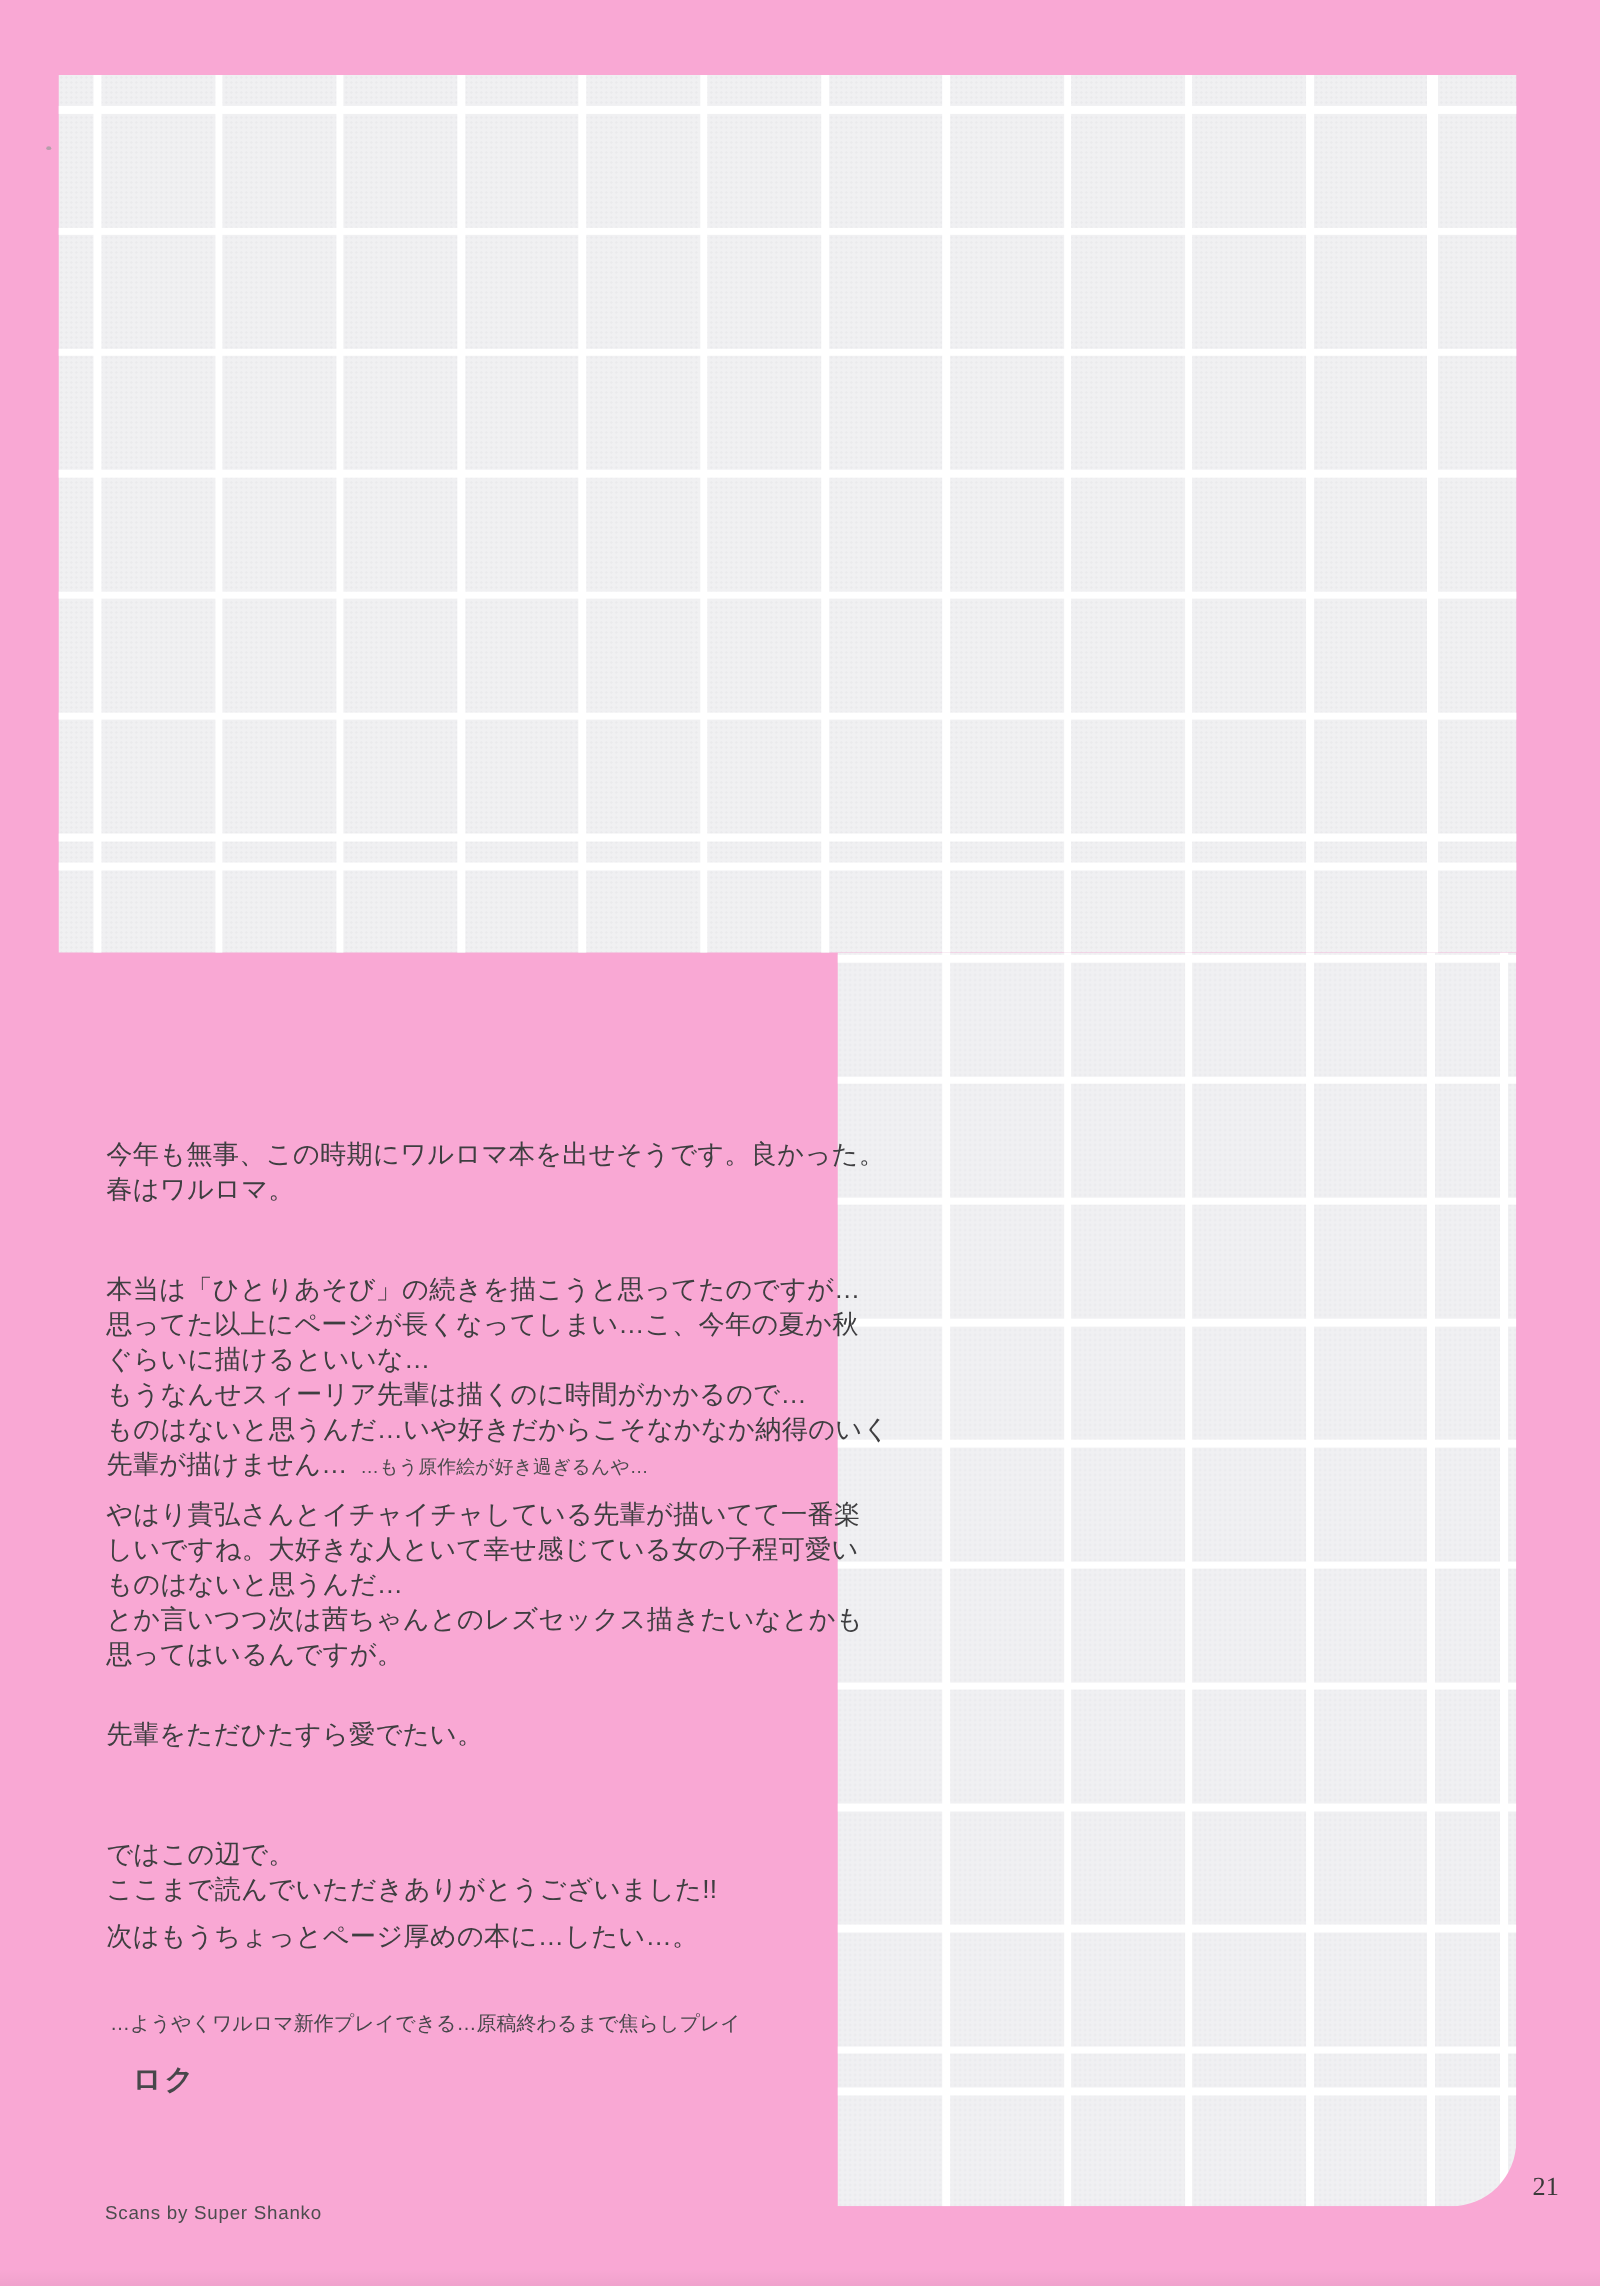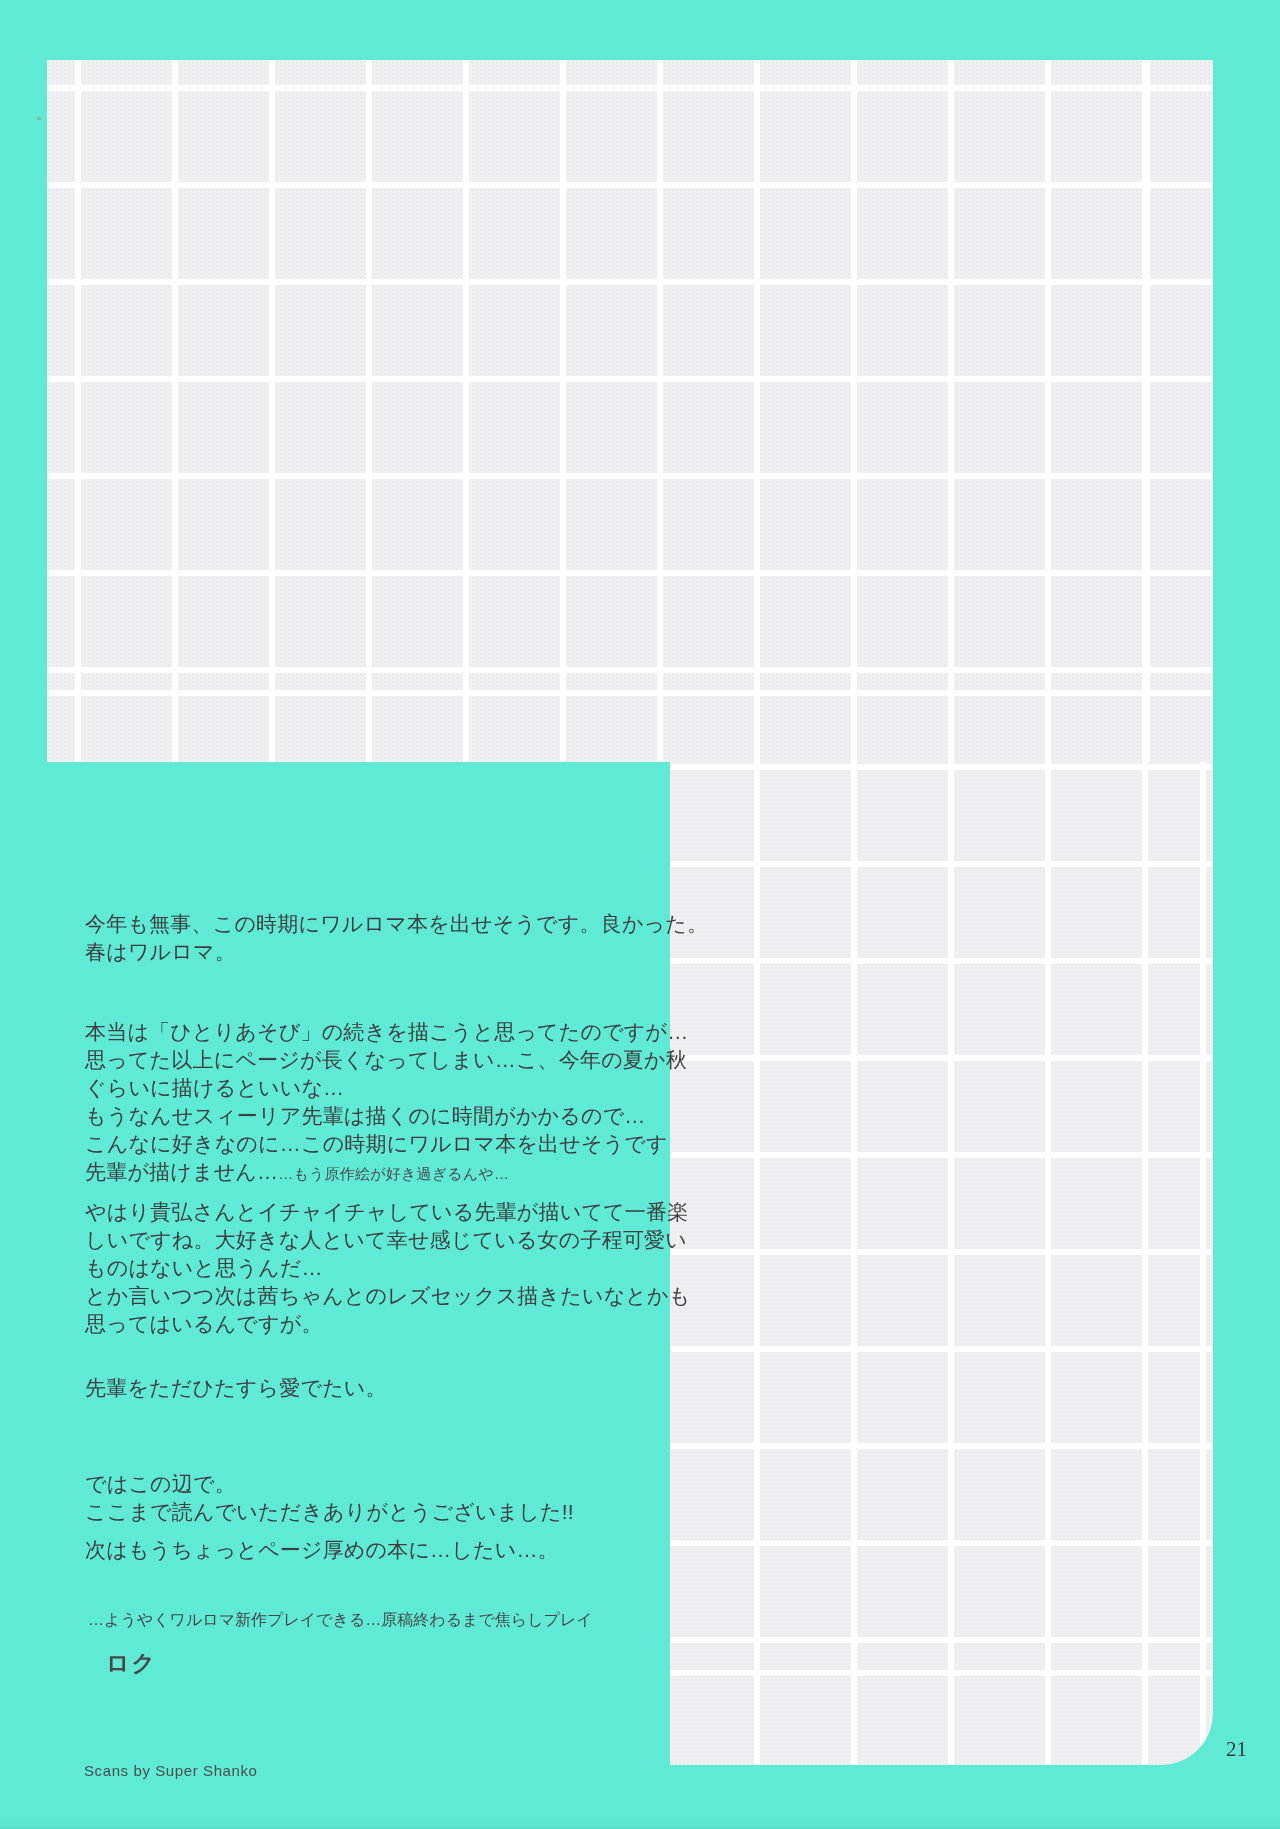--- a/index.html
+++ b/index.html
@@ -5,21 +5,21 @@
   html,body{margin:0;padding:0;}
   body{
     width:1280px;height:1829px;
     background:#ffffff;
     font-family:"Liberation Sans","DejaVu Sans",sans-serif;
     position:relative;
     overflow:hidden;
   }
   .page{
     position:absolute;inset:0;
-    background:#5eead4;
+    background:#f9a8d4;
   }
   
   .grid{
     position:absolute;
     background-color:#f0f0f2;
     background-image:
       repeating-linear-gradient(to right,#ffffff 0 6px,rgba(0,0,0,0) 6px 97px),
       repeating-linear-gradient(to bottom,#ffffff 0 6px,rgba(0,0,0,0) 6px 97px),
       radial-gradient(rgba(120,120,130,0.05) 1px, rgba(0,0,0,0) 1px);
     background-size:auto,auto,4px 4px;
@@ -37,21 +37,21 @@
     position:absolute;
     left:85px;
     color:#3e3e40;
     font-size:21px;
     line-height:28px;
     letter-spacing:0.2px;
     white-space:pre;
   }
   .txt .small-inline{
     font-size:15px;
-    margin-left:0;
+    margin-left:10px;
     color:#4a4a4c;
   }
   .txt-small{
     position:absolute;
     left:88px;
     color:#46464a;
     font-size:16px;
     line-height:23px;
     white-space:pre;
   }
@@ -95,21 +95,21 @@
 <body>
 
 <div class="page">
 
   <div class="grid grid-top"></div>
   <div class="grid grid-right"></div>
   <div class="speck"></div>
 
   <div class="txt" style="top:910px"><div>今年も無事、この時期にワルロマ本を出せそうです。良かった。</div><div>春はワルロマ。</div></div>
 
-  <div class="txt" style="top:1018px"><div>本当は「ひとりあそび」の続きを描こうと思ってたのですが…</div><div>思ってた以上にページが長くなってしまい…こ、今年の夏か秋</div><div>ぐらいに描けるといいな…</div><div>もうなんせスィーリア先輩は描くのに時間がかかるので…</div><div>こんなに好きなのに…この時期にワルロマ本を出せそうです</div><div><span>先輩が描けません…</span><span class="small-inline">…もう原作絵が好き過ぎるんや…</span></div></div>
+  <div class="txt" style="top:1018px"><div>本当は「ひとりあそび」の続きを描こうと思ってたのですが…</div><div>思ってた以上にページが長くなってしまい…こ、今年の夏か秋</div><div>ぐらいに描けるといいな…</div><div>もうなんせスィーリア先輩は描くのに時間がかかるので…</div><div>ものはないと思うんだ…いや好きだからこそなかなか納得のいく</div><div><span>先輩が描けません…</span><span class="small-inline">…もう原作絵が好き過ぎるんや…</span></div></div>
 
   <div class="txt" style="top:1198px"><div>やはり貴弘さんとイチャイチャしている先輩が描いてて一番楽</div><div>しいですね。大好きな人といて幸せ感じている女の子程可愛い</div><div>ものはないと思うんだ…</div><div>とか言いつつ次は茜ちゃんとのレズセックス描きたいなとかも</div><div>思ってはいるんですが。</div></div>
 
   <div class="txt" style="top:1374px">先輩をただひたすら愛でたい。</div>
 
   <div class="txt" style="top:1470px"><div>ではこの辺で。</div><div>ここまで読んでいただきありがとうございました!!</div></div>
 
   <div class="txt" style="top:1536px">次はもうちょっとページ厚めの本に…したい…。</div>
 
   <div class="txt-small" style="top:1608px"><div>…ようやくワルロマ新作プレイできる…原稿終わるまで焦らしプレイ</div></div>

